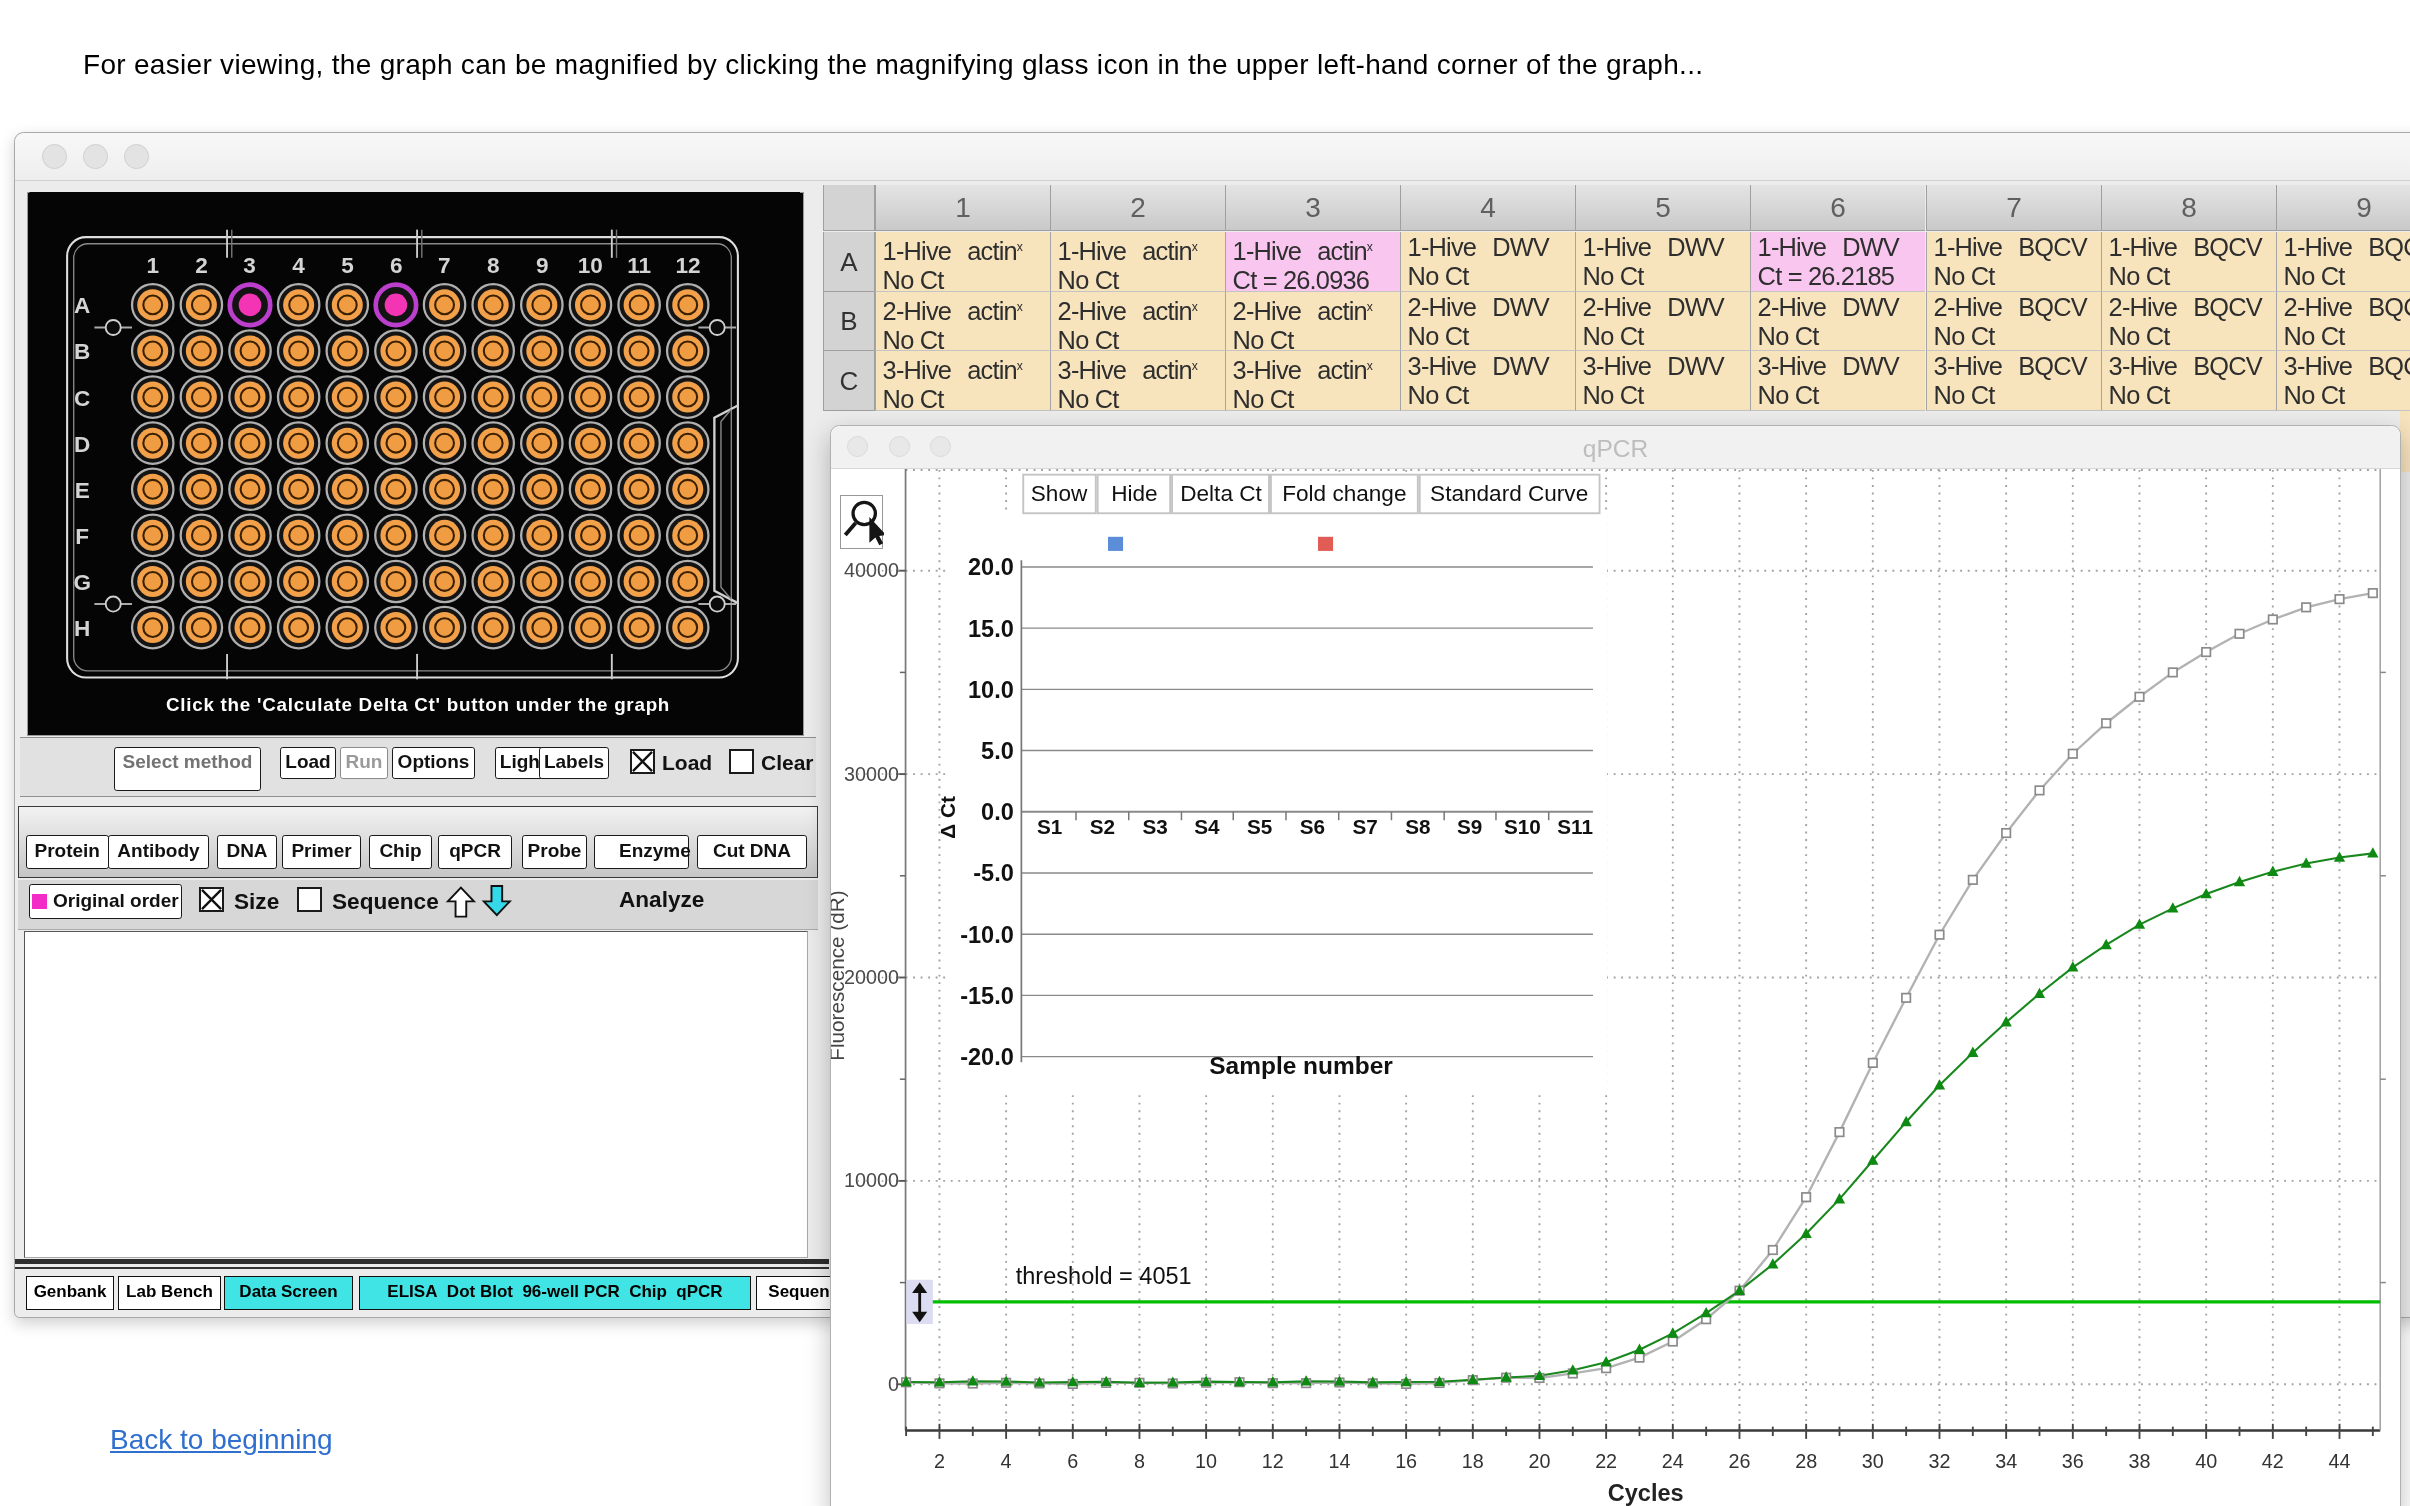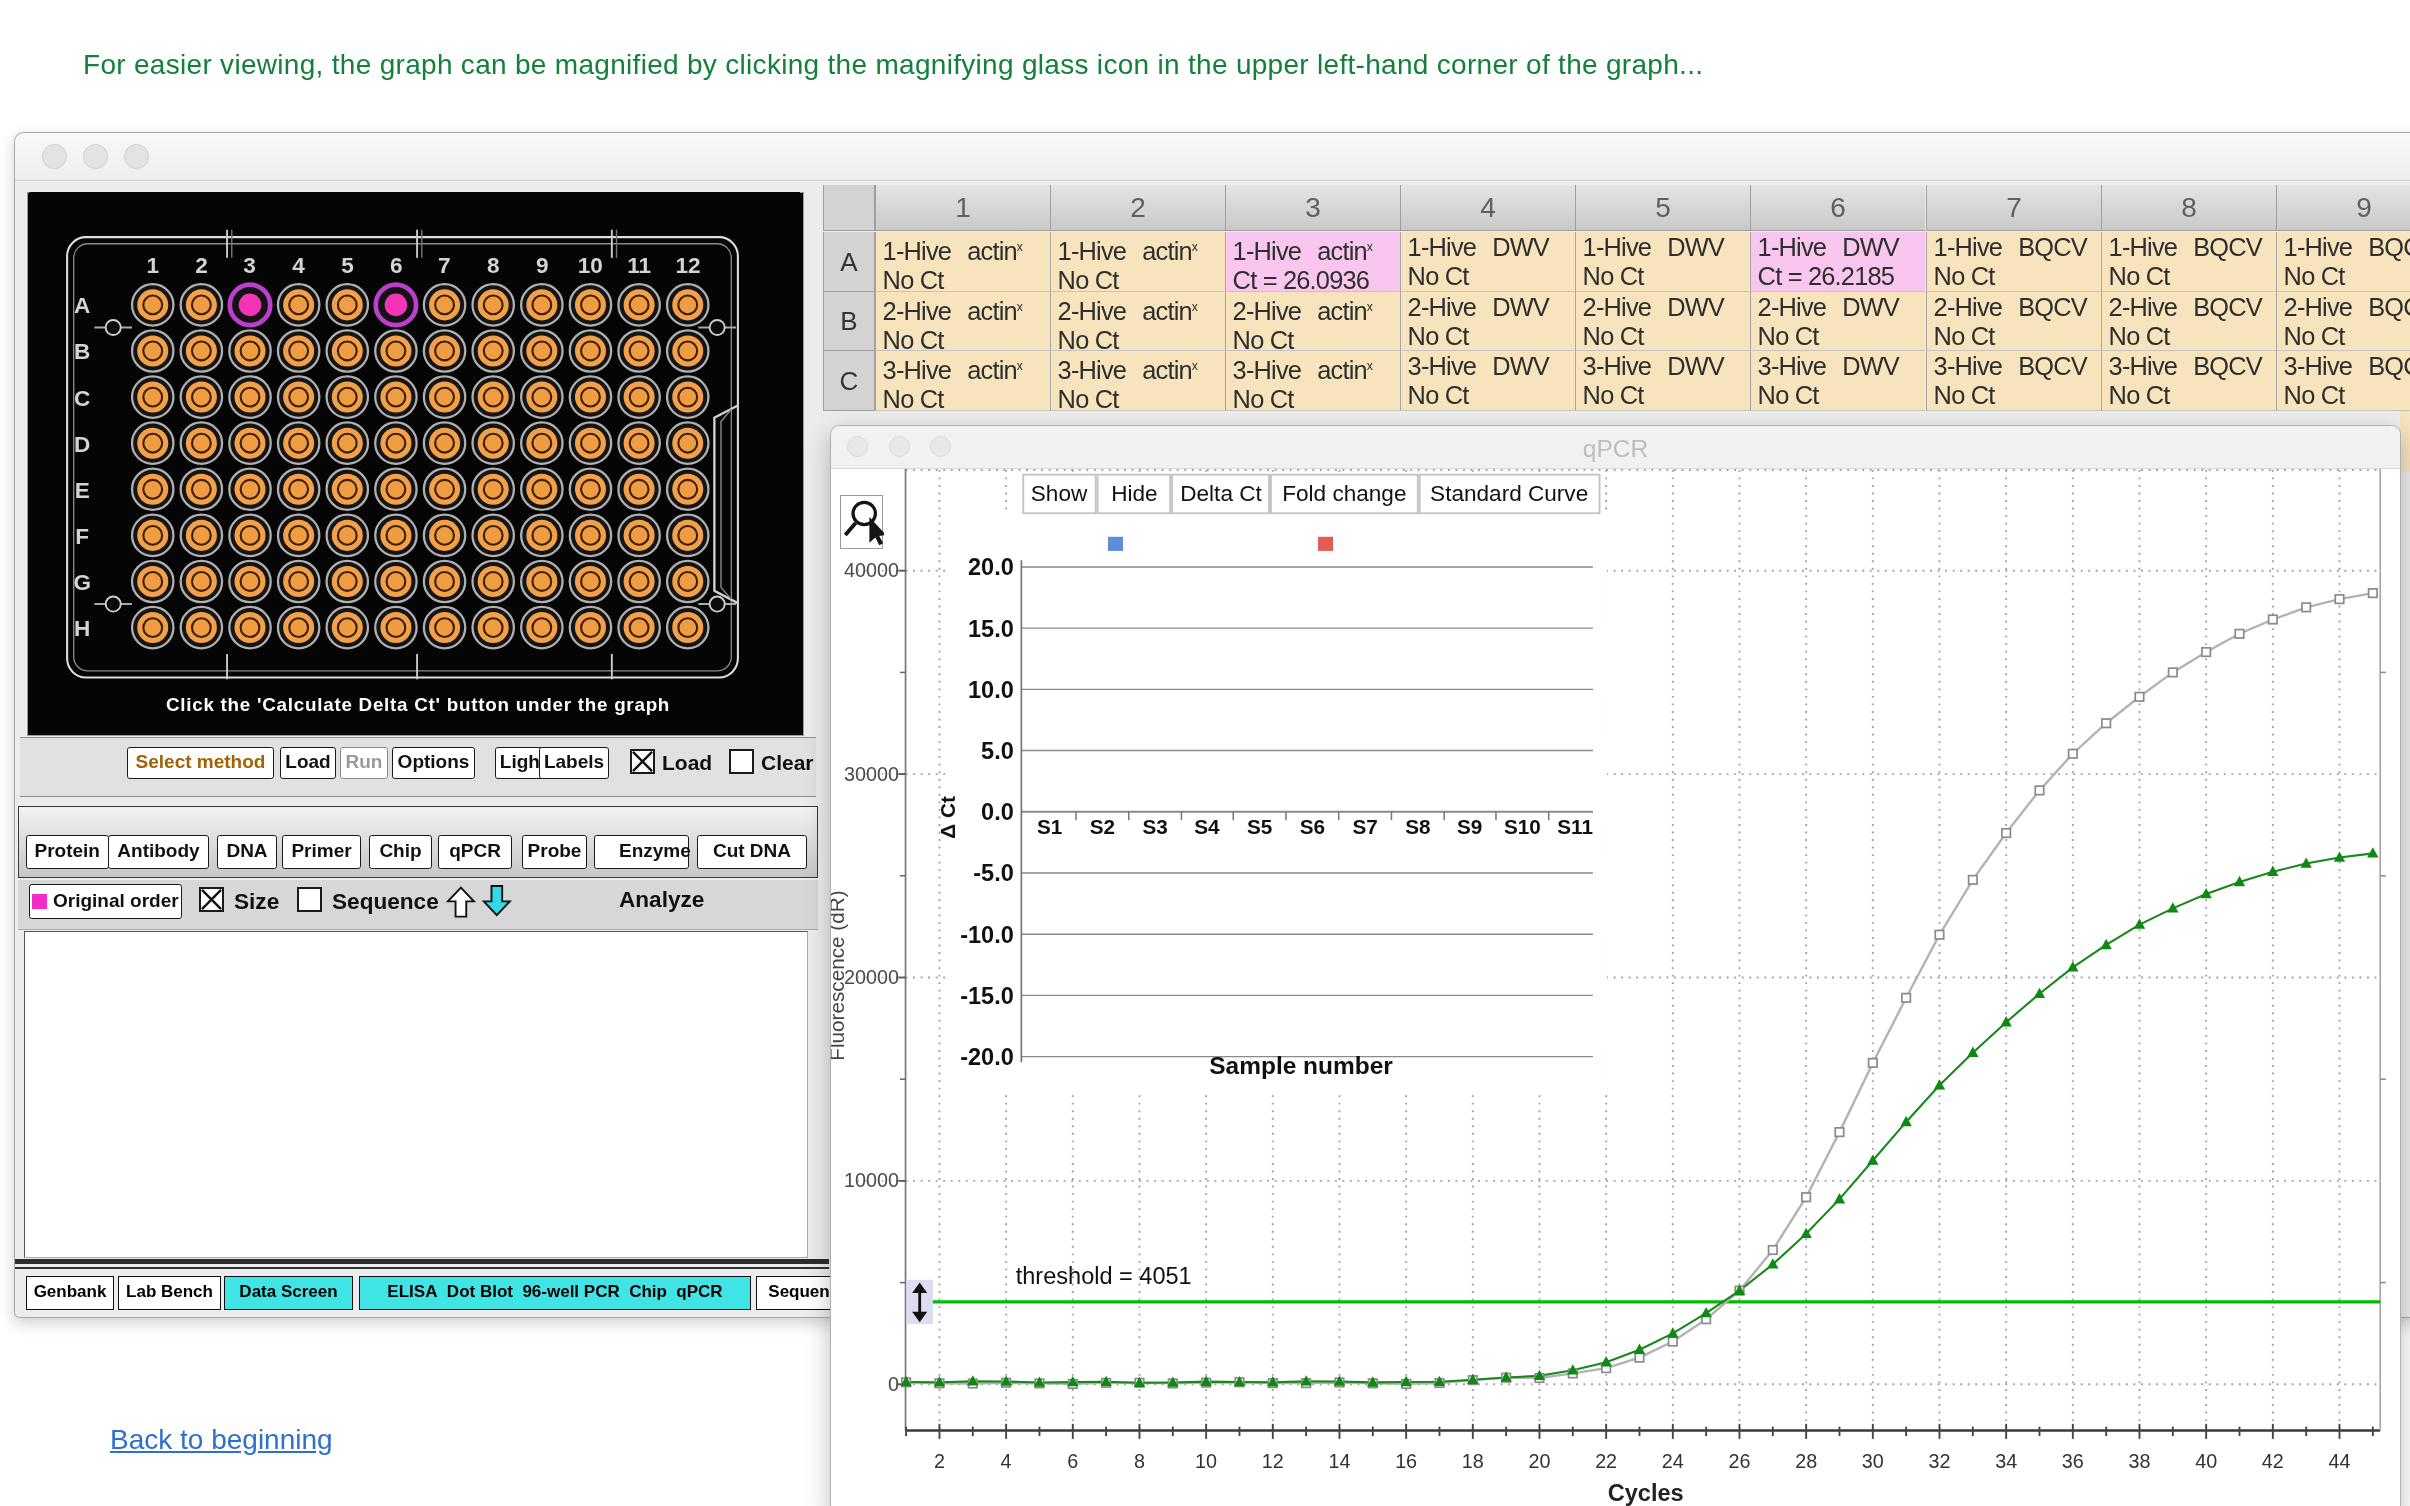--- a/index.html
+++ b/index.html
@@ -1,17 +1,17 @@
 <!DOCTYPE html>
 <html style="font-size:15px"><head><meta charset="utf-8"><style>
 
 * { margin:0; padding:0; box-sizing:border-box; font-family:"Liberation Sans",sans-serif; }
 body { width:2411px; height:1507px; background:#ffffff; overflow:hidden; position:relative; }
 .abs { position:absolute; }
-#toptext { position:absolute; left:83px; top:49px; font-size:28px; letter-spacing:0.3px; color:#15803d; }
+#toptext { position:absolute; left:83px; top:49px; font-size:28px; letter-spacing:0.3px; color:#000000; }
 #mainwin { position:absolute; left:14px; top:132px; width:2444px; height:1186px; background:#ececec;
   border:0.9px solid #a8a8a8; border-radius:9.4px 9.4px 5.6px 5.6px; box-shadow:0 5.6px 15px rgba(0,0,0,0.18); }
 #mtitle { position:absolute; left:0; top:0; width:100%; height:48px; background:linear-gradient(#f8f8f8,#eeeeee);
   border-bottom:0.9px solid #d2d2d2; border-radius:9.4px 9.4px 0 0; }
 .light { position:absolute; width:24.5px; height:24.5px; border-radius:50%; background:#e3e3e3; border:0.9px solid #d0d0d0; top:11.3px; }
 #mtitletext { position:absolute; left:1163px; top:13px; width:640px; text-align:center; font-size:27px; color:#b8babb; letter-spacing:0.5px; }
 .btn { position:absolute; background:#ffffff; border:1.9px solid #1a1a1a; border-radius:2.8px; text-align:center;
   font-weight:bold; font-size:19px; color:#111; }
 .cb { position:absolute; width:25.4px; height:25.4px; background:#fff; border:2.4px solid #1a1a1a; }
 .cbl { position:absolute; font-weight:bold; font-size:21px; color:#111; }
@@ -365,21 +365,21 @@
 <circle cx="596.3" cy="463.0" r="10" fill="#ef9c42" stroke="#3a2000" stroke-width="2.2"></circle>
 <circle cx="648.0" cy="463.0" r="22" fill="#141414" stroke="#b0b0b0" stroke-width="2.4"></circle>
 <circle cx="648.0" cy="463.0" r="16.5" fill="#f2a04a"></circle>
 <circle cx="648.0" cy="463.0" r="10" fill="#ef9c42" stroke="#3a2000" stroke-width="2.2"></circle>
 <circle cx="699.7" cy="463.0" r="22" fill="#141414" stroke="#b0b0b0" stroke-width="2.4"></circle>
 <circle cx="699.7" cy="463.0" r="16.5" fill="#f2a04a"></circle>
 <circle cx="699.7" cy="463.0" r="10" fill="#ef9c42" stroke="#3a2000" stroke-width="2.2"></circle>
 <text x="413" y="552" font-size="20" font-weight="bold" fill="#ffffff" text-anchor="middle" letter-spacing="0.8">Click the 'Calculate Delta Ct' button under the graph</text>
 </svg>
 <div class="abs" style="left:4.7px;top:604px;width:796px;height:60px;background:#e1e1e1;border-top:1.9px solid #8f8f8f;border-bottom:1.9px solid #8f8f8f"></div>
-<div class="btn" style="left:112px;top:614px;width:147px;height:32px;line-height:28px;color:#a16207">Select method</div>
+<div class="btn" style="left:99px;top:614px;width:147px;height:44px;line-height:28px;color:#737373">Select method</div>
 <div class="btn" style="left:265px;top:614px;width:56px;height:32px;line-height:28px;">Load</div>
 <div class="btn" style="left:325px;top:614px;width:48px;height:32px;line-height:28px;color:#9a9a9a;border-color:#8a8a8a">Run</div>
 <div class="btn" style="left:377px;top:614px;width:83px;height:32px;line-height:28px;">Options</div>
 <div class="btn" style="left:464px;top:614px;width:56px;height:32px;line-height:28px;margin-left:16px;">Light</div>
 <div class="btn" style="left:524px;top:614px;width:70px;height:32px;line-height:28px;">Labels</div>
 <div class="cb" style="left:615px;top:616px"><svg width="21" height="21" viewBox="0 0 22 22">
         <path d="M1,1 L21,21 M21,1 L1,21" stroke="#111" stroke-width="2.5"></path>
       </svg></div>
 <div class="cbl" style="left:647px;top:618px">Load</div>
 <div class="cb" style="left:714px;top:616px"></div>

